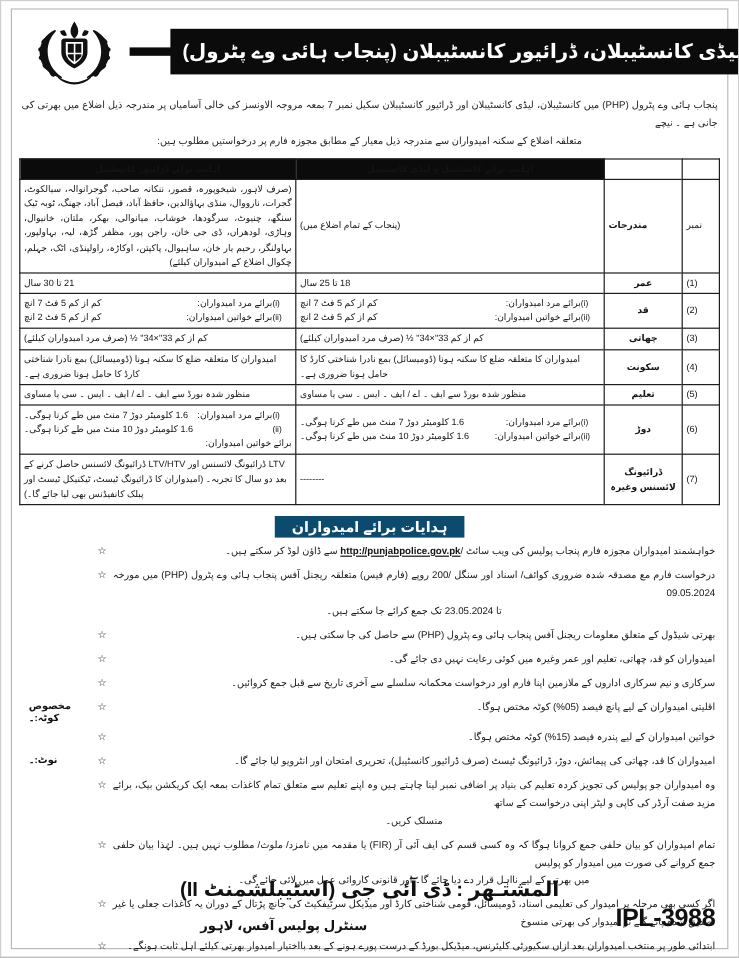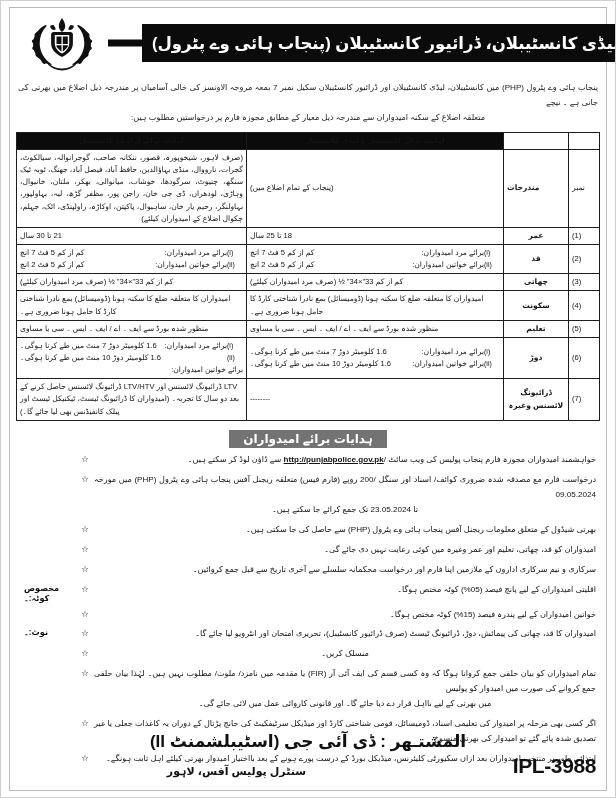--- a/index.html
+++ b/index.html
@@ -57,21 +57,21 @@
   .pair .val{float:left;}
   .clr:after{content:"";display:block;clear:both;}
   .lead{font-size:7.4px;}
 
   
   .inst-title{
     text-align:center;margin:9px 0 5px 0;
     display:flex;justify-content:center;
   }
   .inst-title span{
-    background:#737373;color:#fff;font-size:12px;font-weight:bold;
+    background:#0c4a6e;color:#fff;font-size:12px;font-weight:bold;
     padding:2px 14px;letter-spacing:.3px;
   }
   .inst{margin:0 4px;}
   .irow{display:flex;flex-direction:row-reverse;align-items:flex-start;margin-bottom:5px;}
   .ilabel{
     flex:0 0 52px;font-size:8.2px;font-weight:bold;text-align:left;
     padding-left:4px;padding-top:0px;color:#111;
   }
   .ilabel.empty{visibility:hidden;}
   .star{flex:0 0 18px;text-align:center;font-size:8.5px;color:#111;line-height:1.5;}
@@ -259,20 +259,21 @@
           <div class="ilabel">نوٹ:۔</div>
           <div class="star">☆</div>
           <div class="itext">
             <span class="l">امیدواران کا قد، چھاتی کی پیمائش، دوڑ، ڈرائیونگ ٹیسٹ (صرف ڈرائیور کانسٹیبل)، تحریری امتحان اور انٹرویو لیا جائے گا۔</span>
           </div>
         </div>
         <div class="irow">
           <div class="ilabel empty">·</div>
           <div class="star">☆</div>
           <div class="itext">
+            <span class="l">وہ امیدواران جو پولیس کی تجویز کردہ تعلیم کی بنیاد پر اضافی نمبر لینا چاہتے ہیں وہ اپنے تعلیم سے متعلق تمام کاغذات بمعہ ایک کریکشن بیک، برائے مزید صفت آرڈر کی کاپی و لیٹر اپنی درخواست کے ساتھ</span>
             <span class="c">منسلک کریں۔</span>
           </div>
         </div>
         <div class="irow">
           <div class="ilabel empty">·</div>
           <div class="star">☆</div>
           <div class="itext">
             <span class="l">تمام امیدواران کو بیان حلفی جمع کروانا ہوگا کہ وہ کسی قسم کی ایف آئی آر (FIR) یا مقدمہ میں نامزد/ ملوث/ مطلوب نہیں ہیں۔ لہٰذا بیان حلفی جمع کروانے کی صورت میں امیدوار کو پولیس</span>
             <span class="c">میں بھرتی کے لیے نااہل قرار دے دیا جائے گا۔ اور قانونی کاروائی عمل میں لائی جائے گی۔</span>
           </div>

